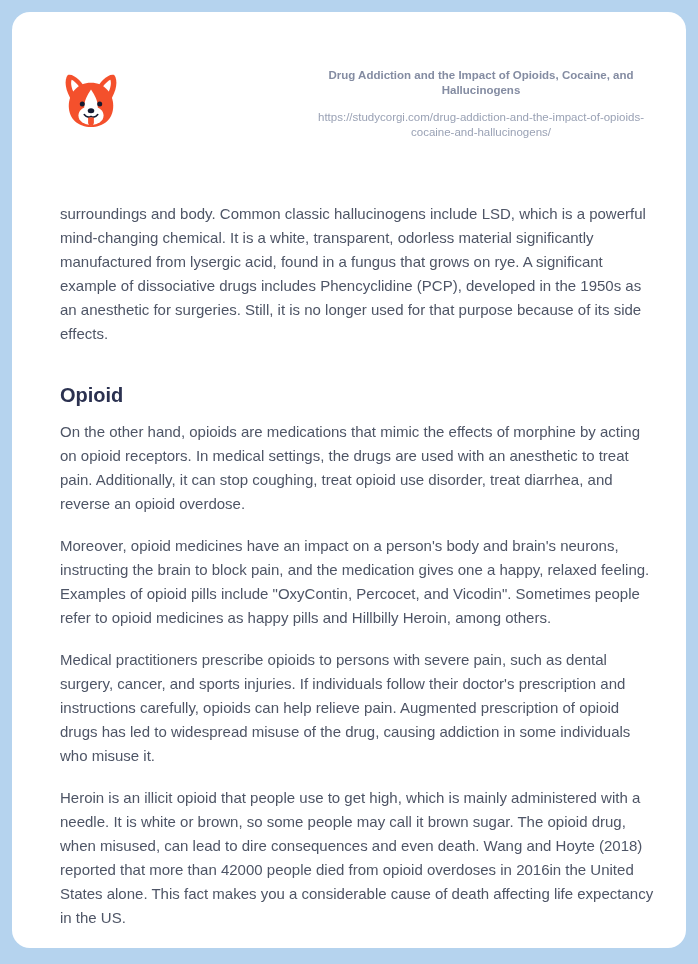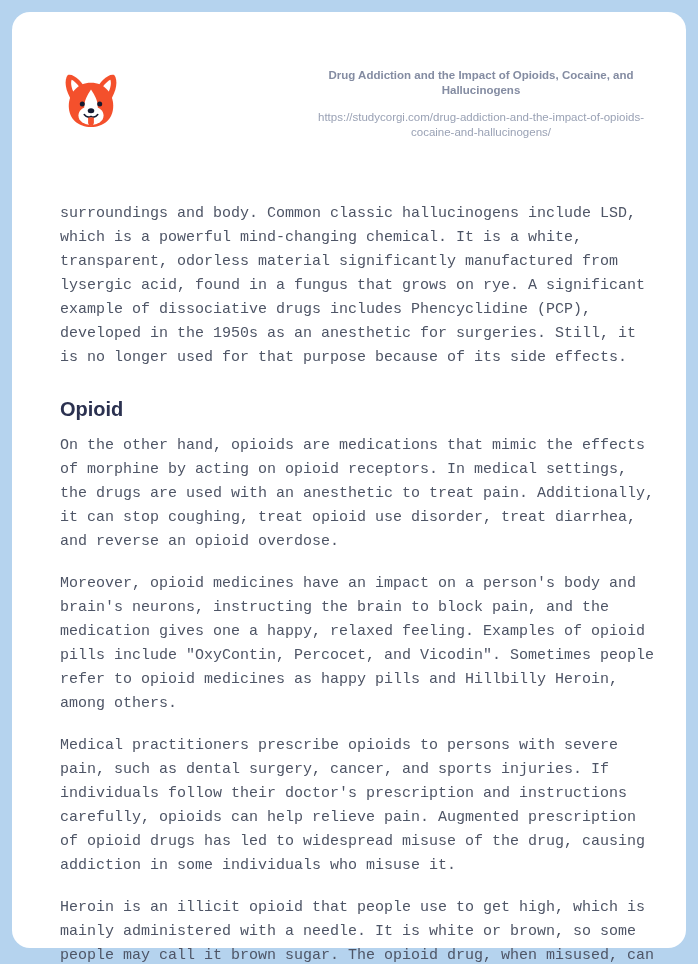--- a/index.html
+++ b/index.html
@@ -78,28 +78,27 @@
   .article {
     margin-top: 50px;
     width: 596px;
   }
   .article p {
     font-size: 15px;
     line-height: 24px;
     color: #4e5566;
     margin: 0 0 18px 0;
     text-align: left;
-    font-family: Liberation Mono, monospace;
   }
   .article h2 {
     font-size: 20px;
     line-height: 28px;
     font-weight: bold;
     color: #2b3150;
-    margin: 25px 0 11px 0;
+    margin: 35px 0 11px 0;
   }
 </style>
 </head>
 <body>
 
 <div class="viewport">
   <div class="card">
 
     <div class="header">
 

